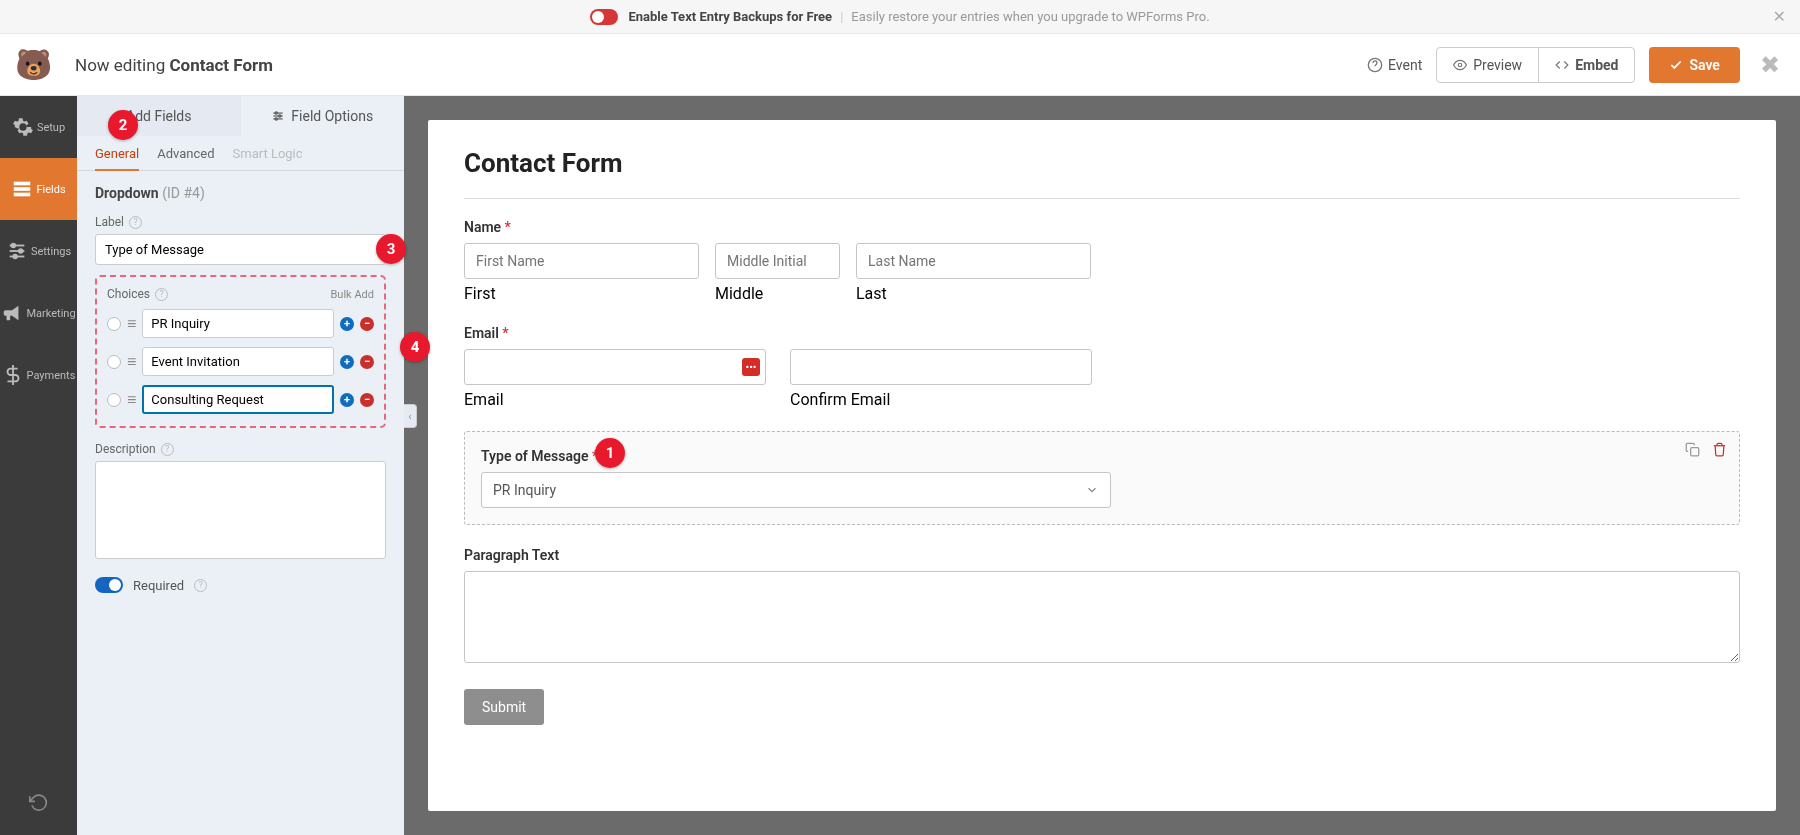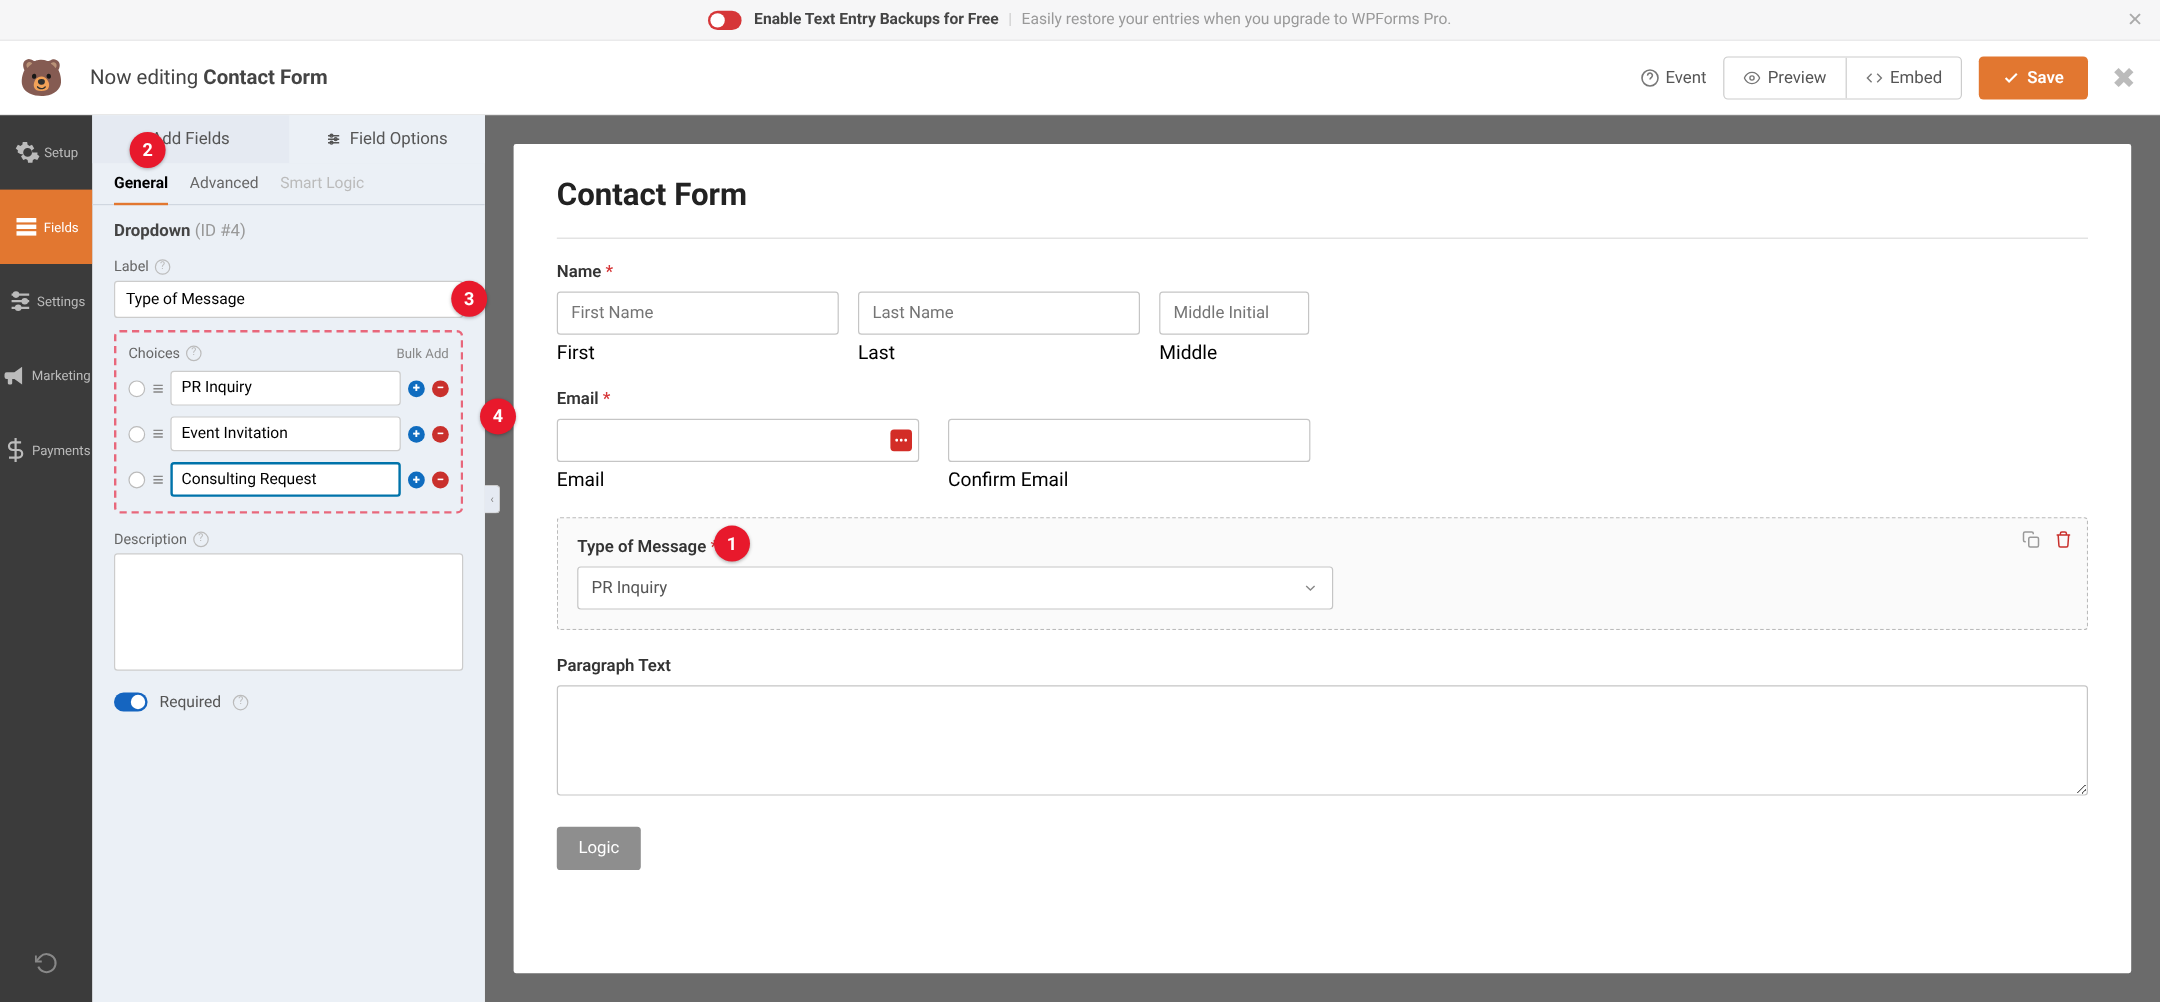--- a/index.html
+++ b/index.html
@@ -15,42 +15,42 @@
 
 
 .header { height: 62px; background: #fff; display: flex; align-items: center; padding: 0 20px 0 12px; border-bottom: 1px solid #e8e8e8; }
 .logo { width: 45px; height: 45px; display: flex; align-items: center; justify-content: center; font-size: 30px; margin-right: 18px; }
 .header-title { font-size: 17px; color: #444; font-weight: 400; }
 .header-title strong { font-weight: 700; }
 .header-actions { margin-left: auto; display: flex; align-items: center; gap: 14px; }
 .help-link { display: flex; align-items: center; gap: 5px; color: #555; font-size: 14px; cursor: pointer; }
 .btn-group { display: flex; border: 1px solid #ccc; border-radius: 4px; overflow: hidden; background: #fff; }
 .btn-group .btn { padding: 9px 16px; font-size: 14px; color: #555; display: flex; align-items: center; gap: 6px; cursor: pointer; border: none; background: transparent; }
-.btn-group .btn + .btn { border-left: 1px solid #ccc; }
+.btn-group .btn + .btn { border-left: 1px solid #ccc; font-weight: bold; }
 .btn-save { background: #e27730; color: #fff; border: none; padding: 10px 20px; border-radius: 4px; font-size: 14px; font-weight: 600; display: flex; align-items: center; gap: 6px; cursor: pointer; }
 .close-x { color: #bbb; font-size: 24px; cursor: pointer; margin-left: 6px; }
 
 
 .main { display: flex; height: calc(835px - 96px); }
 
 
 .left-nav { width: 77px; background: #3b3b3b; display: flex; flex-direction: column; }
 .nav-item { height: 62px; display: flex; flex-direction: row; align-items: center; justify-content: center; color: #bbb; font-size: 11px; cursor: pointer; gap: 3px; }
 .nav-item.active { background: #e27730; color: #fff; }
 .nav-item svg { width: 22px; height: 22px; }
 .nav-history { margin-top: auto; margin-bottom: 12px; height: 40px; display: flex; align-items: center; justify-content: center; color: #888; }
 
 
 .sidebar { width: 327px; background: #ebf0f6; display: flex; flex-direction: column; position: relative; }
 .panel-tabs { display: flex; height: 40px; background: #e5eaf2; }
 .panel-tab { flex: 1; display: flex; align-items: center; justify-content: center; gap: 6px; font-size: 14px; color: #555; cursor: pointer; }
 .panel-tab.active { background: #ebf0f6; }
 .sub-tabs { display: flex; gap: 18px; padding: 10px 18px 0; border-bottom: 1px solid #d0d7e0; font-size: 13px; }
 .sub-tab { padding-bottom: 8px; color: #666; cursor: pointer; }
-.sub-tab.active { color: #000000; border-bottom: 2px solid #e27730; font-weight: 700; margin-bottom: -1px; }
+.sub-tab.active { color: #c2410c; border-bottom: 2px solid #e27730; font-weight: 400; margin-bottom: -1px; }
 .sub-tab.muted { color: #bbb; }
 
 .panel-body { padding: 14px 18px; }
 .field-name { font-size: 14px; color: #444; margin-bottom: 14px; }
 .field-name .muted { color: #999; }
 .form-label { font-size: 12px; color: #666; display: flex; align-items: center; gap: 5px; margin-bottom: 5px; }
 .help-dot { width: 13px; height: 13px; border: 1px solid #bbb; border-radius: 50%; display: inline-flex; align-items: center; justify-content: center; font-size: 9px; color: #bbb; }
 .text-input { width: 100%; border: 1px solid #ccc; border-radius: 3px; padding: 7px 9px; font-size: 13px; background: #fff; }
 
 .choices-box { border: 2px dashed #e8677b; border-radius: 5px; padding: 10px 10px 12px; margin-top: 10px; }
@@ -292,22 +292,22 @@
   </div>
 
   <div class="preview">
     <div class="form-canvas">
       <div class="form-title">Contact Form</div>
 
       <div class="form-field">
         <label class="field-lbl"><span>Name</span> <span class="req-ast">*</span></label>
         <div class="name-row">
           <div class="name-col first"><input placeholder="First Name" style=""><div class="sublabel">First</div></div>
+          <div class="name-col middle"><input placeholder="Middle Initial" style=""><div class="sublabel">Middle</div></div>
           <div class="name-col last"><input placeholder="Last Name" style=""><div class="sublabel">Last</div></div>
-          <div class="name-col middle"><input placeholder="Middle Initial" style=""><div class="sublabel">Middle</div></div>
         </div>
       </div>
 
       <div class="form-field">
         <label class="field-lbl"><span>Email</span> <span class="req-ast">*</span></label>
         <div class="email-row">
           <div class="email-col">
               <div class="with-icon"><input style=""><span class="lastpass">•••</span></div>
               <div class="sublabel">Email</div>
             </div>
@@ -338,16 +338,16 @@
               <polyline points="6 9 12 15 18 9"></polyline>
             </svg>
         </div>
       </div>
 
       <div class="form-field">
         <label class="field-lbl">Paragraph Text</label>
         <textarea class="para-textarea" style=""></textarea>
       </div>
 
-      <button class="submit-btn">Logic</button>
+      <button class="submit-btn">Submit</button>
     </div>
   </div>
 </div>
 
 </body></html>

